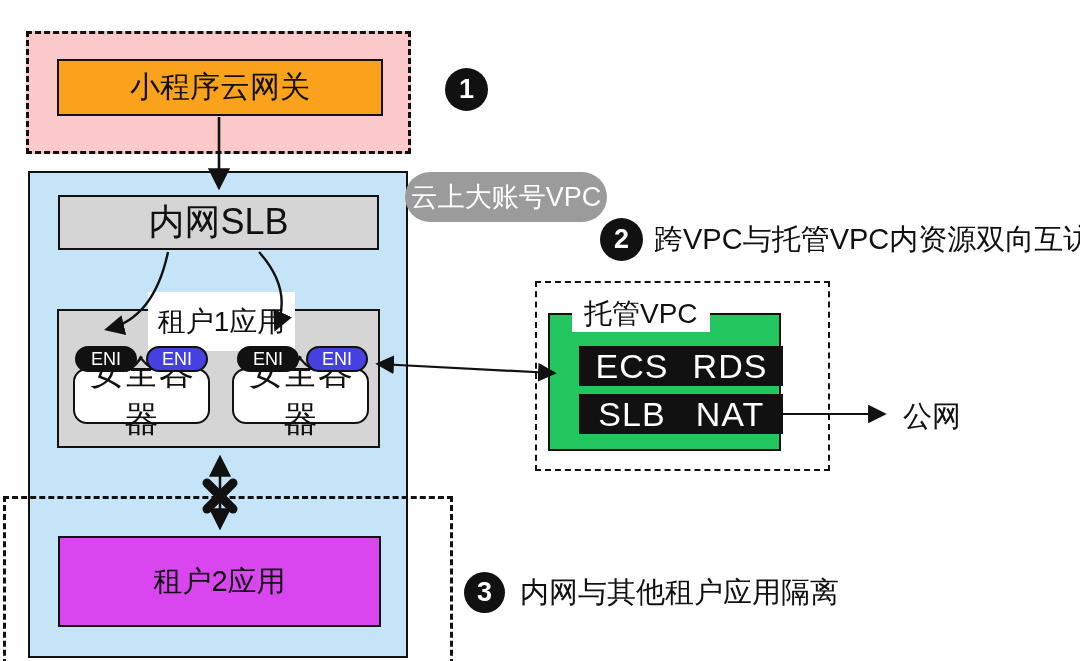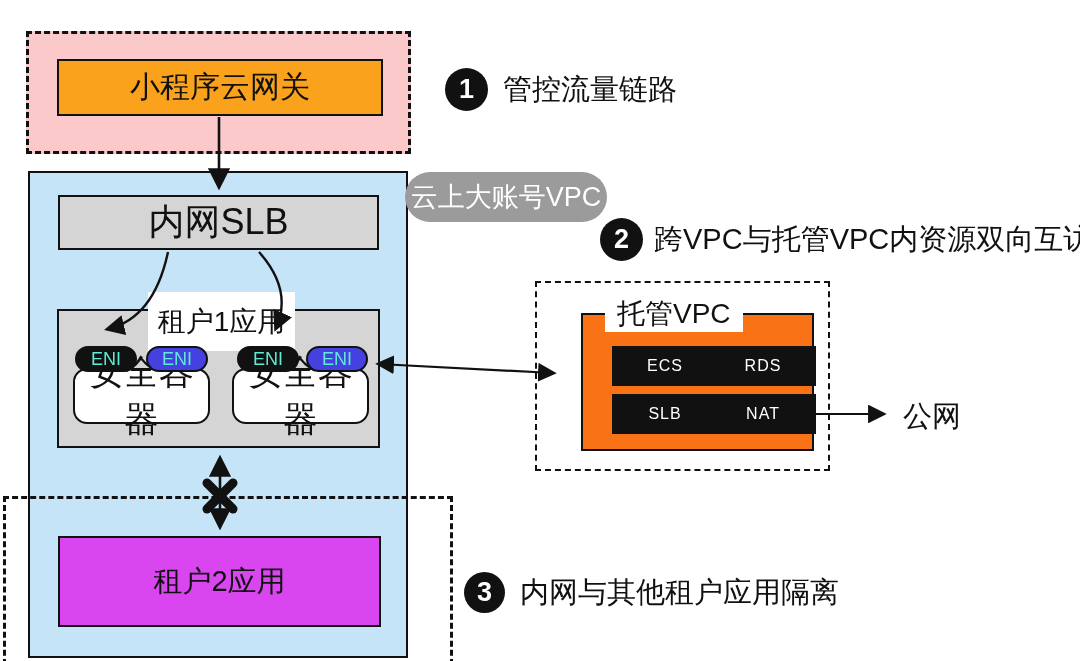--- a/index.html
+++ b/index.html
@@ -70,21 +70,21 @@
     border-radius: 14px;
     font-size: 35px;
     top: 340px; width: 137px; height: 56px;
   }
   .sec-1 { left: 73px; }
   .sec-2 { left: 232px; }
   .eni {
     top: 318px; width: 62px; height: 26px;
     border-radius: 14px;
     border: 2px solid #111;
-    color: #5eead4;
+    color: #ffffff;
     font-size: 18px;
     z-index: 5;
   }
   .eni-black { background: #111; }
   .eni-blue  { background: #4540e0; }
   .eni-1 { left: 75px; }
   .eni-2 { left: 146px; }
   .eni-3 { left: 237px; }
   .eni-4 { left: 306px; }
 
@@ -100,39 +100,39 @@
     font-size: 29px;
   }
 
   
   .hosted-zone {
     left: 535px; top: 253px; width: 295px; height: 190px;
     border: 2px dashed #111;
     background: transparent;
   }
   .hosted-box {
-    left: 581px; top: 285px; width: 233px; height: 138px;
-    background: #f97316;
+    left: 548px; top: 285px; width: 233px; height: 138px;
+    background: #22c55e;
     border: 2px solid #111;
   }
   .hosted-legend {
     position: absolute;
     top: -19px; left: 22px;
     background: #ffffff;
     padding: 0 12px;
     font-size: 28px;
     line-height: 36px;
     white-space: nowrap;
   }
   .svc {
     position: absolute;
     width: 106px; height: 40px;
     background: #111;
     color: #fff;
-    font-size: 16px;
+    font-size: 34px;
     letter-spacing: 1px;
   }
   .svc-ecs { left: 29px; top: 31px; }
   .svc-rds { left: 127px; top: 31px; }
   .svc-slb { left: 29px; top: 79px; }
   .svc-nat { left: 127px; top: 79px; }
 
   .public-label {
     left: 903px; top: 369px;
     font-size: 29px;
@@ -208,21 +208,20 @@
     <div class="svc svc-ecs center">ECS</div>
     <div class="svc svc-rds center">RDS</div>
     <div class="svc svc-slb center">SLB</div>
     <div class="svc svc-nat center">NAT</div>
   </div>
 
   <div class="abs public-label">公网</div>
 
   <div class="annotation ann-1">
     <span class="ann-badge">1</span>
-    <span class="ann-text">管控流量链路</span>
   </div>
   <div class="annotation ann-2">
     <span class="ann-badge">2</span>
     <span class="ann-text">跨VPC与托管VPC内资源双向互访</span>
   </div>
   <div class="annotation ann-3">
     <span class="ann-badge">3</span>
     <span class="ann-text">内网与其他租户应用隔离</span>
   </div>
 

